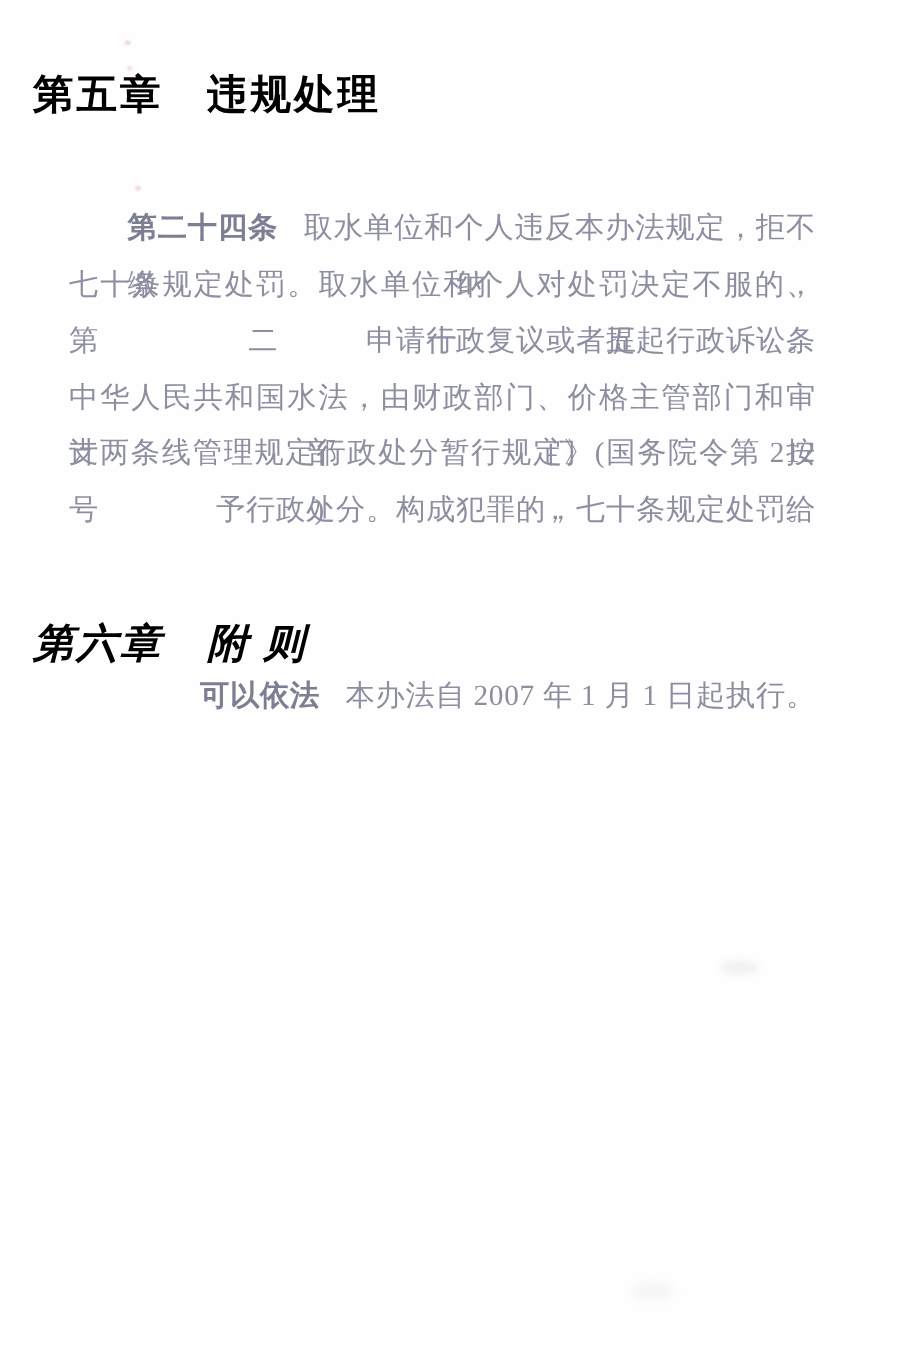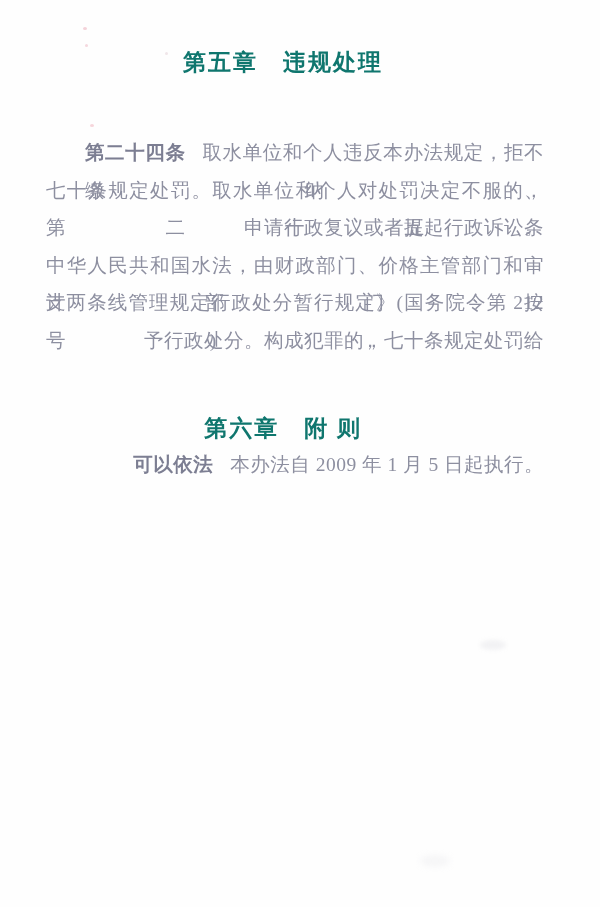--- a/index.html
+++ b/index.html
@@ -15,28 +15,27 @@
     position: absolute;
     left: 22px;
     top: 0;
     width: 522px;
     display: flow-root;
     color: #8d8fa0;
   }
   .chapter-heading {
     height: 34px;
     line-height: 34px;
-    font-size: 23px;
+    font-size: 27px;
     font-weight: 700;
     letter-spacing: 2px;
-    text-align: center;
-    color: #0f766e;
+    color: #000000;
   }
   .chapter5 { margin-top: 46px; }
-  .chapter6 { margin-top: 53px; }
+  .chapter6 { margin-top: 53px; font-style: italic; }
   .paragraph { margin: 0; }
   .art24 { margin-top: 54px; }
   .art26 { margin-top: 52px; }
   .line {
     height: 37.5px;
     line-height: 37.5px;
     font-size: 19.5px;
     letter-spacing: 0.5px;
     white-space: nowrap;
     margin-left: 24px;
@@ -92,17 +91,17 @@
       <div class="line fill">中华人民共和国水法，由财政部门、价格主管部门和审计部门按</div>
       <div class="line fill">支两条线管理规定行政处分暂行规定》(国务院令第 212 号)，给</div>
       <div class="line end">予行政处分。构成犯罪的，七十条规定处罚。</div>
     </div>
 
     <div class="chapter-heading chapter6">第六章　附 则</div>
 
 
 
     <div class="paragraph">
-      <div class="line end firstline"><span class="term">可以依法</span><span>本办法自 2009 年 1 月 5 日起执行。</span></div>
+      <div class="line end firstline"><span class="term">可以依法</span><span>本办法自 2007 年 1 月 1 日起执行。</span></div>
     </div>
 
   </div>
 </div>
 
 </body></html>

